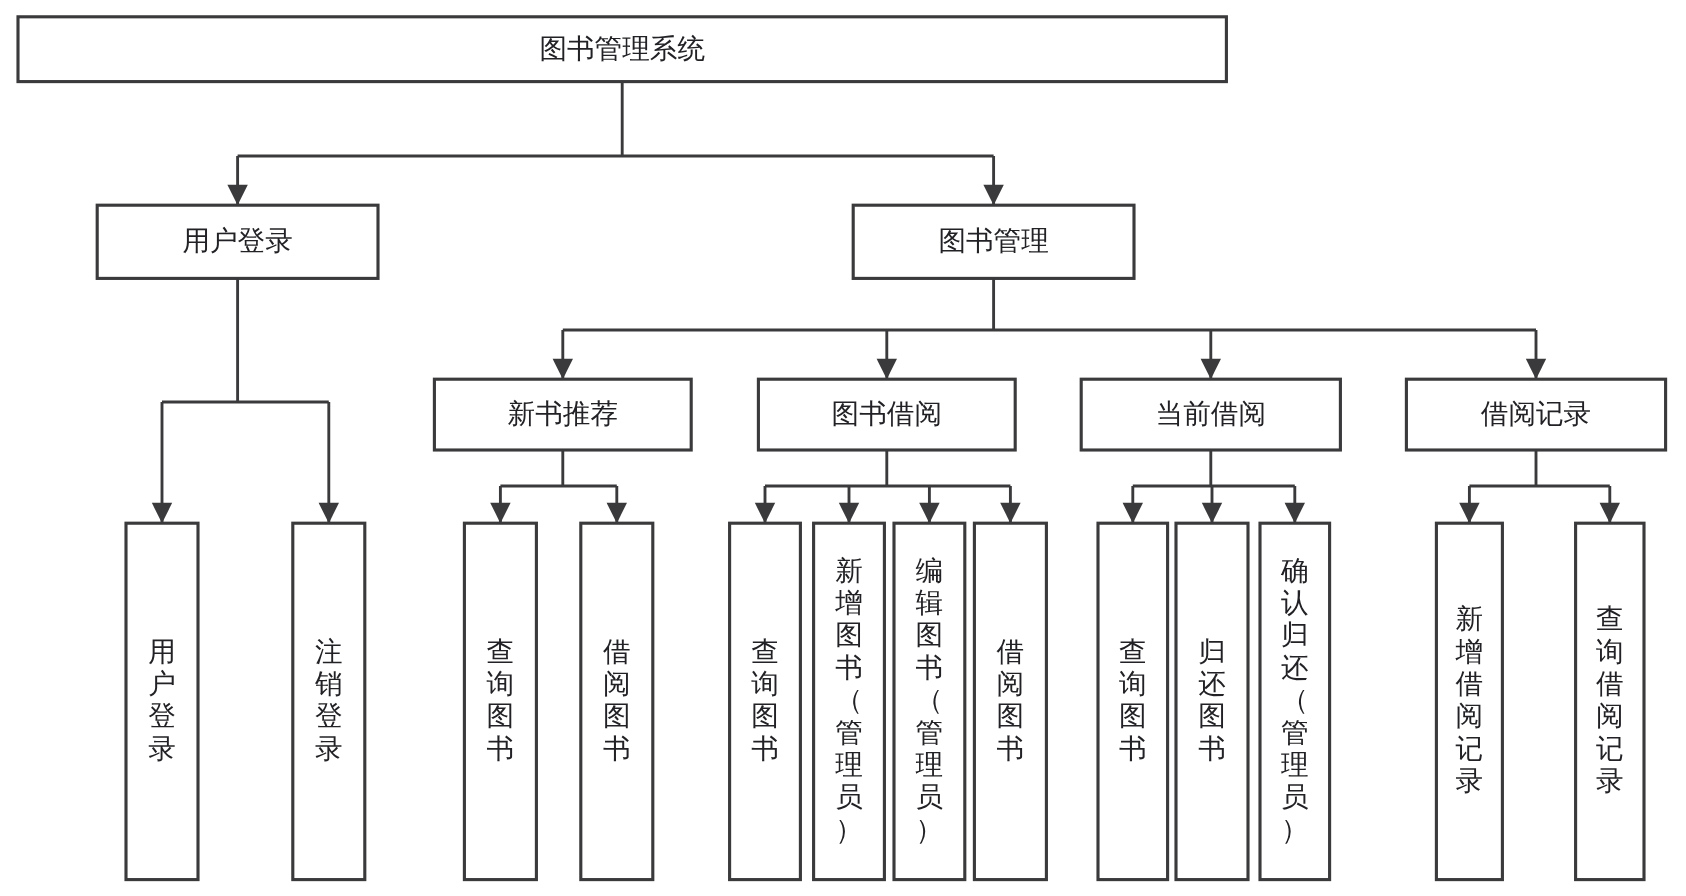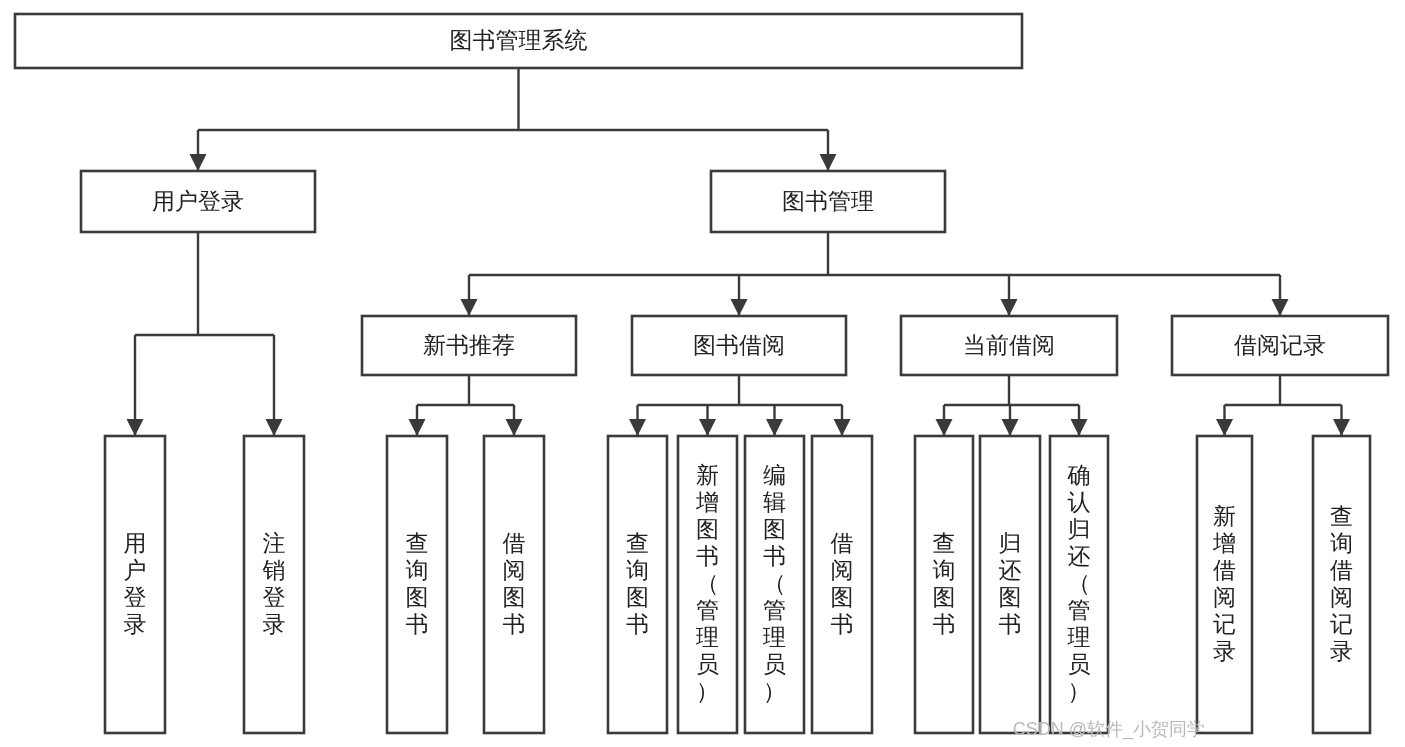--- a/index.html
+++ b/index.html
@@ -215,14 +215,13 @@
         <g>
           <rect class="node-box" x="1197" y="436" width="55" height="297"></rect>
           <text class="node-label-vertical" x="1224.5" y="523.5"><tspan x="1224.5" dy="0">新</tspan><tspan x="1224.5" dy="27">增</tspan><tspan x="1224.5" dy="27">借</tspan><tspan x="1224.5" dy="27">阅</tspan><tspan x="1224.5" dy="27">记</tspan><tspan x="1224.5" dy="27">录</tspan></text>
         </g>
         <g>
           <rect class="node-box" x="1313" y="436" width="57" height="297"></rect>
           <text class="node-label-vertical" x="1341.5" y="523.5"><tspan x="1341.5" dy="0">查</tspan><tspan x="1341.5" dy="27">询</tspan><tspan x="1341.5" dy="27">借</tspan><tspan x="1341.5" dy="27">阅</tspan><tspan x="1341.5" dy="27">记</tspan><tspan x="1341.5" dy="27">录</tspan></text>
         </g>
       </g>
   </svg>
-  <div class="watermark-text">CSDN @软件_小贺同学</div>
 </div>
 
 </body></html>

